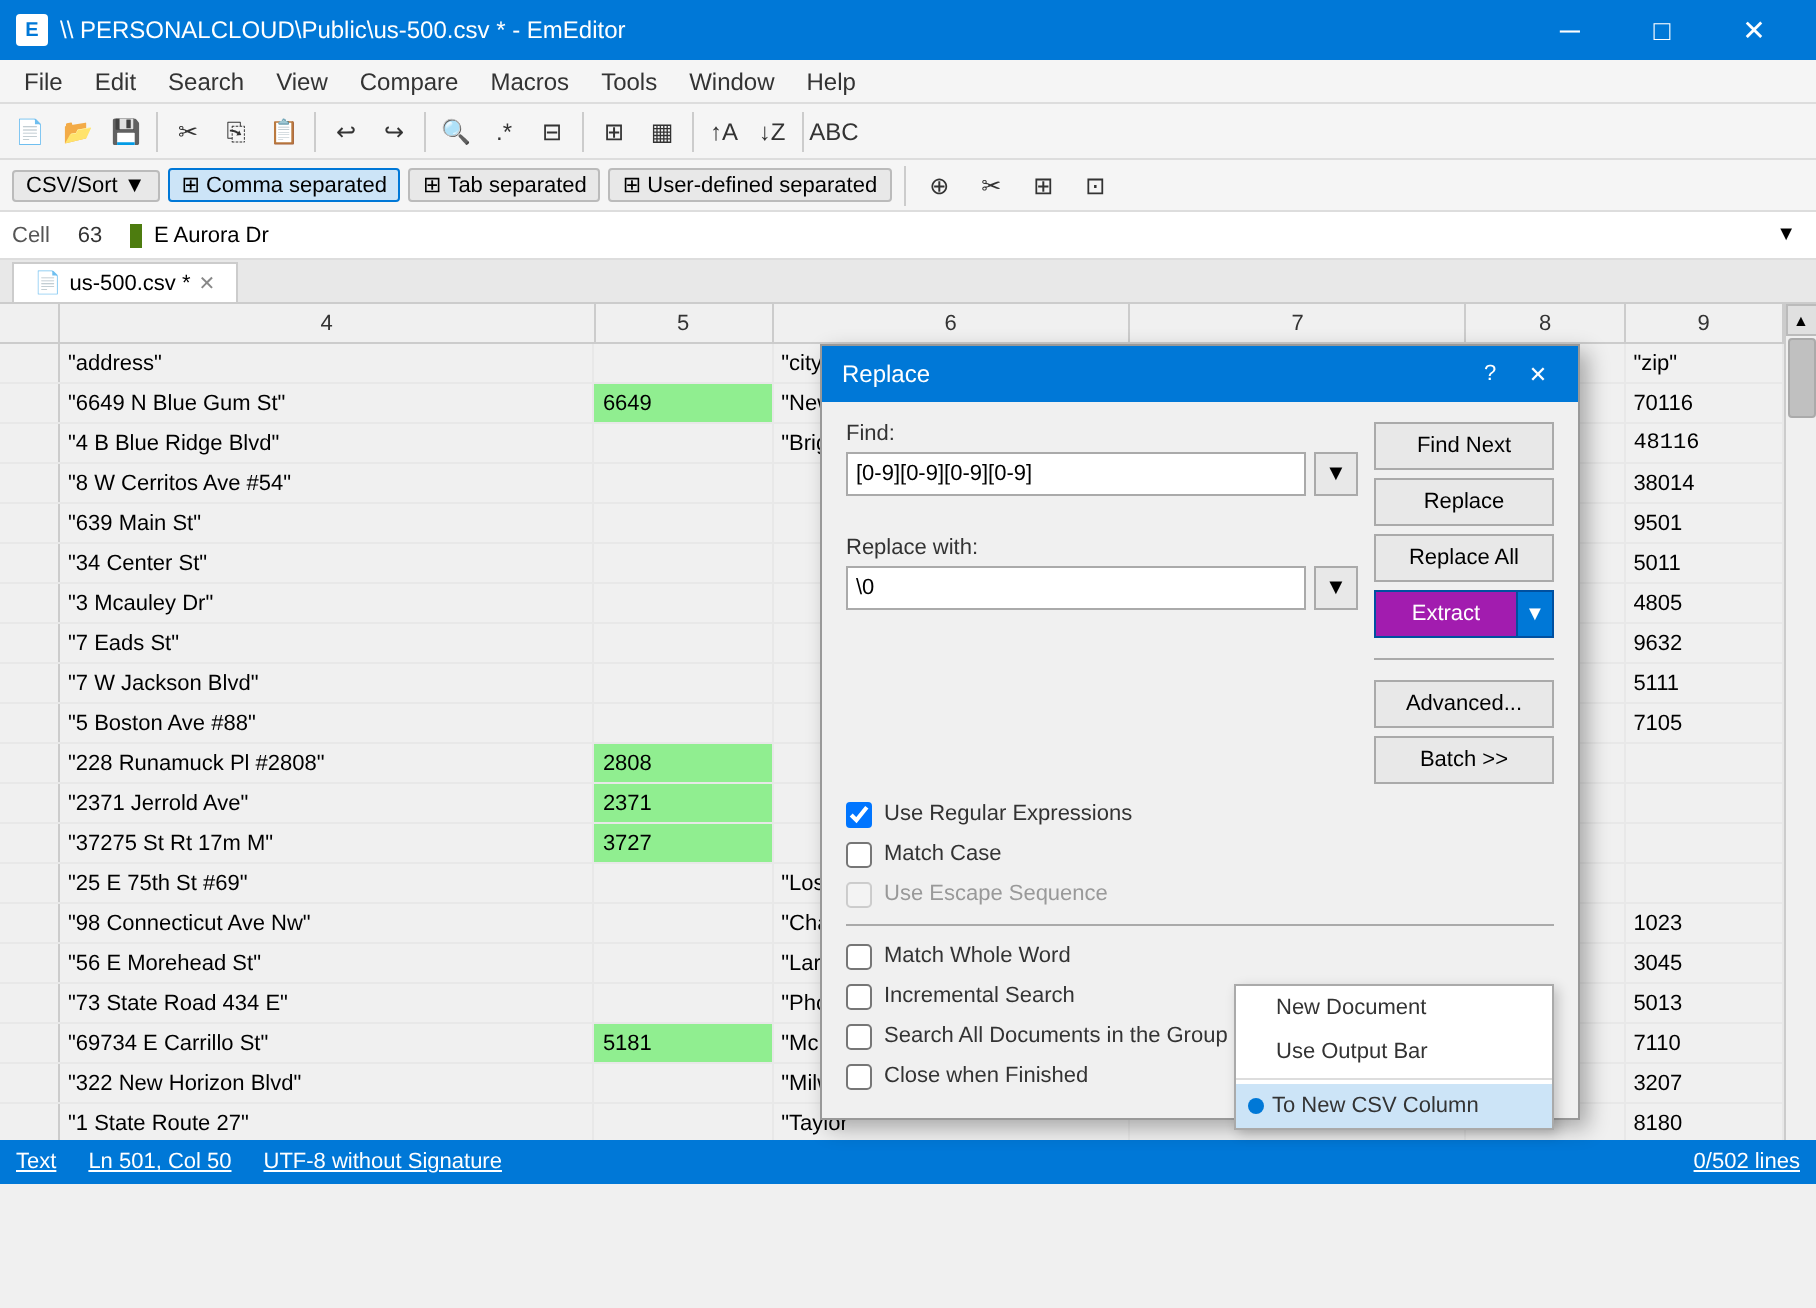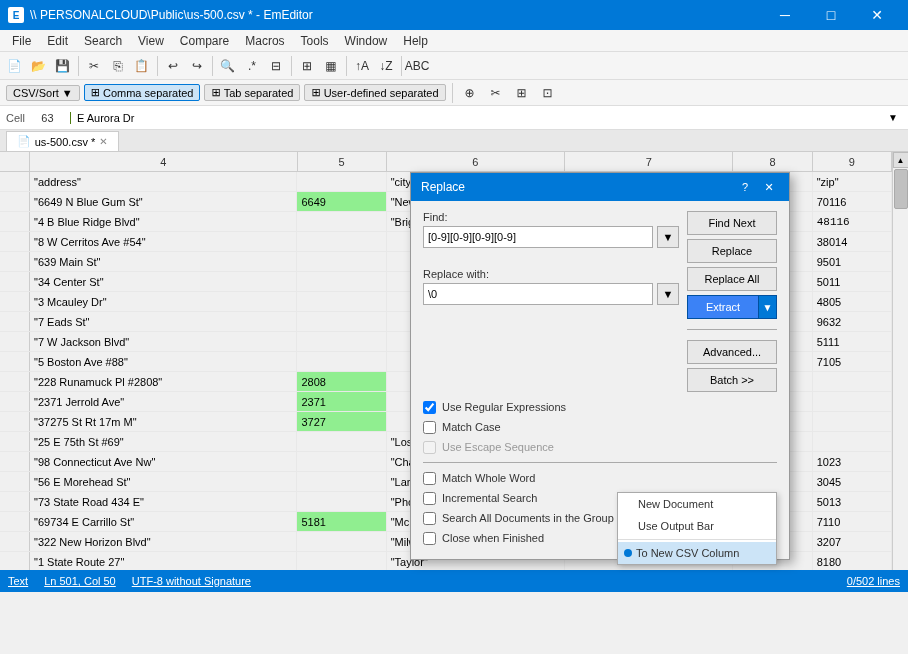--- a/index.html
+++ b/index.html
@@ -84,21 +84,21 @@
     .cell-bar {
       background: #fff;
       border-bottom: 1px solid #ddd;
       height: 24px;
       display: flex;
       align-items: center;
       padding: 0 6px;
       gap: 6px;
     }
     .cell-label { font-size: 11px; color: #555; }
-    .cell-ref { font-size: 11px; color: #333; width: 40px; text-align: center; border-right: 1px solid #4d7c0f; padding-right: 6px; }
+    .cell-ref { font-size: 11px; color: #333; width: 40px; text-align: center; border-right: 6px solid #4d7c0f; padding-right: 6px; }
     .cell-value { font-size: 11px; flex: 1; }
     .cell-toolbar-icon { font-size: 10px; cursor: pointer; padding: 0 4px; }
 
     
     .tab-bar {
       background: #e8e8e8;
       height: 22px;
       display: flex;
       align-items: flex-end;
       padding-left: 6px;
@@ -248,21 +248,21 @@
     }
     .dialog-btn.primary {
       background: #e8e8e8;
       font-weight: 500;
     }
     .extract-row { display: flex; gap: 0; }
     .extract-btn {
       flex: 1;
       height: 24px;
       border: 1px solid #0050a0;
-      background: #3b82f6;
+      background: #a21caf;
       color: white;
       cursor: pointer;
       font-size: 11px;
       padding: 0 8px;
     }
     .extract-dropdown {
       width: 18px; height: 24px;
       border: 1px solid #0050a0;
       border-left: none;
       background: #0078d7;

